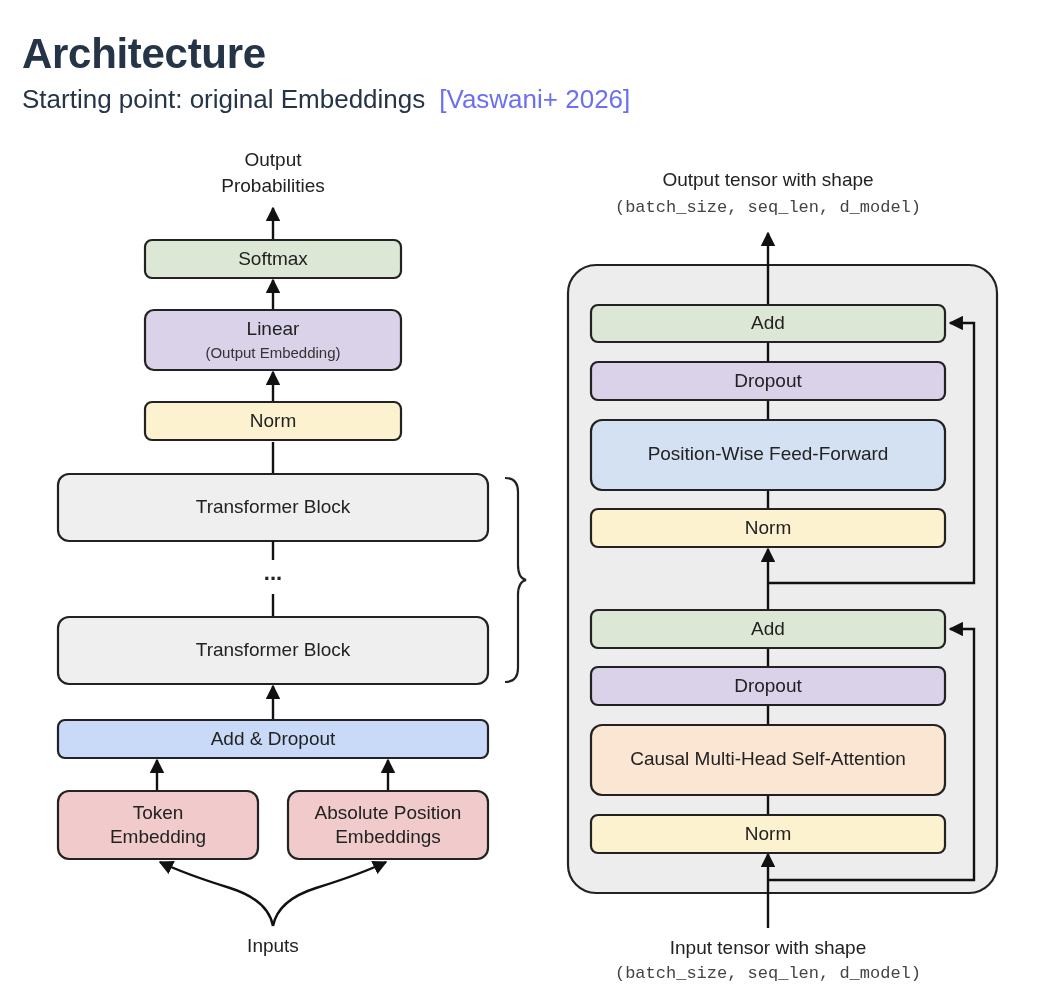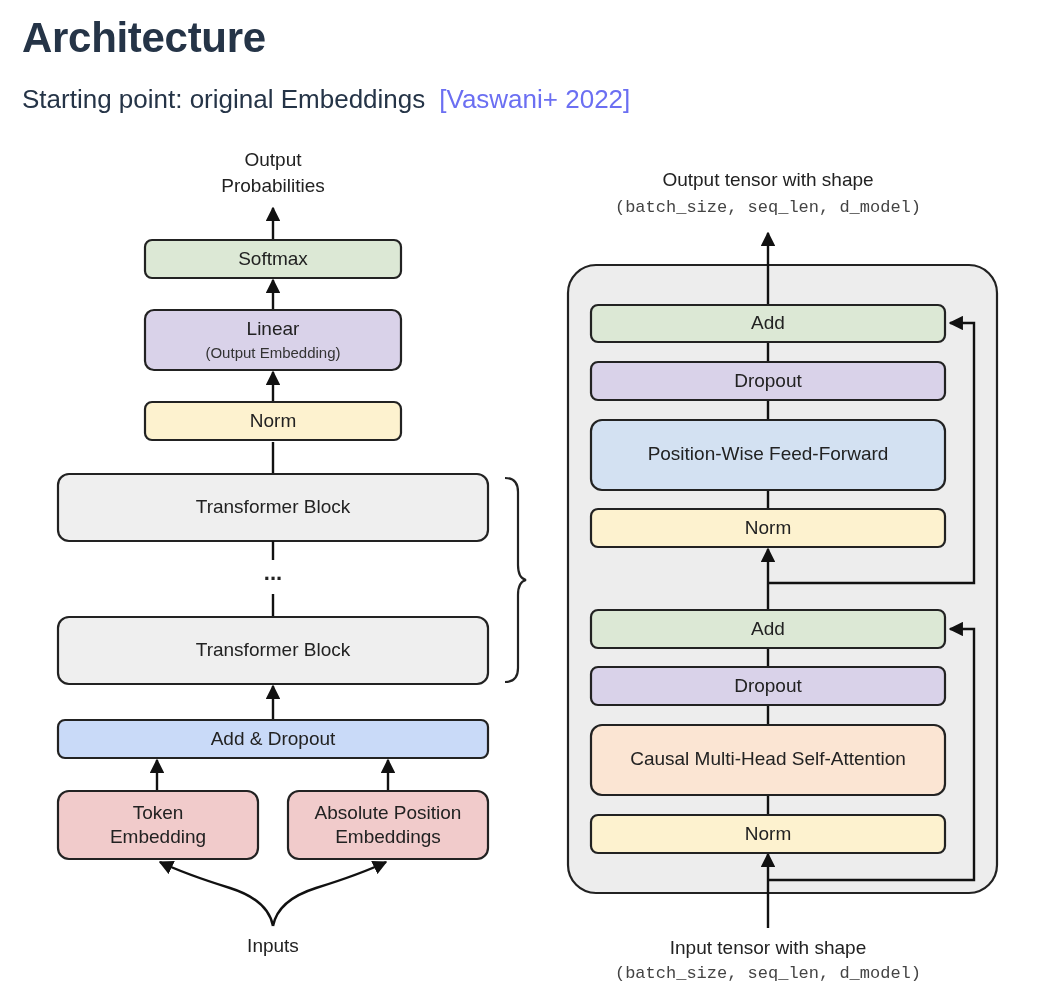--- a/index.html
+++ b/index.html
@@ -1,31 +1,31 @@
 <!DOCTYPE html>
 <html><head>
 <meta charset="utf-8">
 <style>
   html, body { margin: 0; padding: 0; background: #ffffff; }
   body { width: 1044px; height: 1000px; position: relative; overflow: hidden; font-family: "Liberation Sans", sans-serif; }
-  .title { position: absolute; left: 22px; top: 14px; font-size: 42px; font-weight: bold; color: #253447; margin: 0; letter-spacing: -0.3px; }
+  .title { position: absolute; left: 22px; top: 30px; font-size: 42px; font-weight: bold; color: #253447; margin: 0; letter-spacing: -0.3px; }
   .subtitle { position: absolute; left: 22px; top: 84px; font-size: 26px; color: #253447; margin: 0; white-space: pre; }
   .cite { color: #6b6ff2; margin-left: 14px; cursor: pointer; }
   svg { position: absolute; left: 0; top: 0; }
   .box { stroke: #222; stroke-width: 2.2; }
   .lbl { font-family: "Liberation Sans", sans-serif; font-size: 19px; fill: #222; text-anchor: middle; dominant-baseline: middle; }
   .lbl-sm { font-family: "Liberation Sans", sans-serif; font-size: 15px; fill: #333; text-anchor: middle; dominant-baseline: middle; }
   .mono { font-family: "Liberation Mono", monospace; font-size: 17px; fill: #444; text-anchor: middle; dominant-baseline: middle; }
   .wire { stroke: #111; stroke-width: 2.4; fill: none; }
 </style>
 </head>
 <body>
 
 <h1 class="title">Architecture</h1>
-<p class="subtitle"><span>Starting point: original Embeddings</span><span class="cite">[Vaswani+ 2022]</span></p>
+<p class="subtitle"><span>Starting point: original Embeddings</span><span class="cite">[Vaswani+ 2026]</span></p>
 
 <svg width="1044" height="1000" viewBox="0 0 1044 1000">
   <defs>
     <marker id="ah" viewBox="0 0 10 10" refX="9" refY="5" markerWidth="6" markerHeight="6" orient="auto-start-reverse">
       <path d="M0,0 L10,5 L0,10 z" fill="#111"></path>
     </marker>
   </defs>
 
   <g>
     <text class="lbl" x="273" y="161">Output</text>

